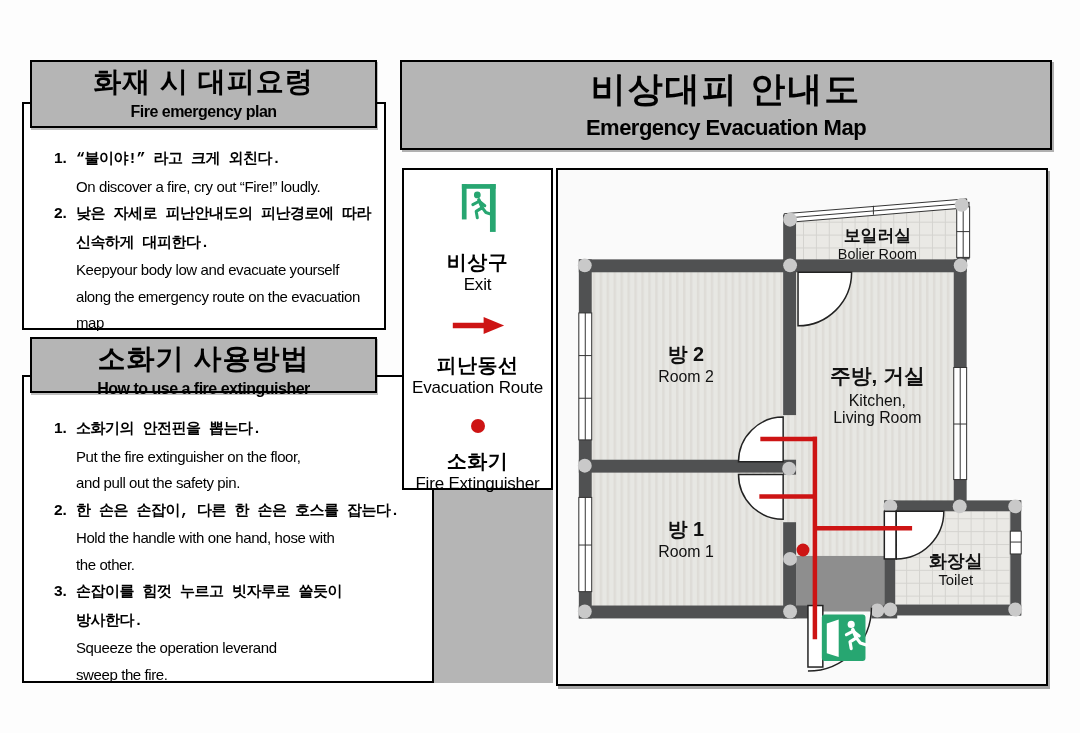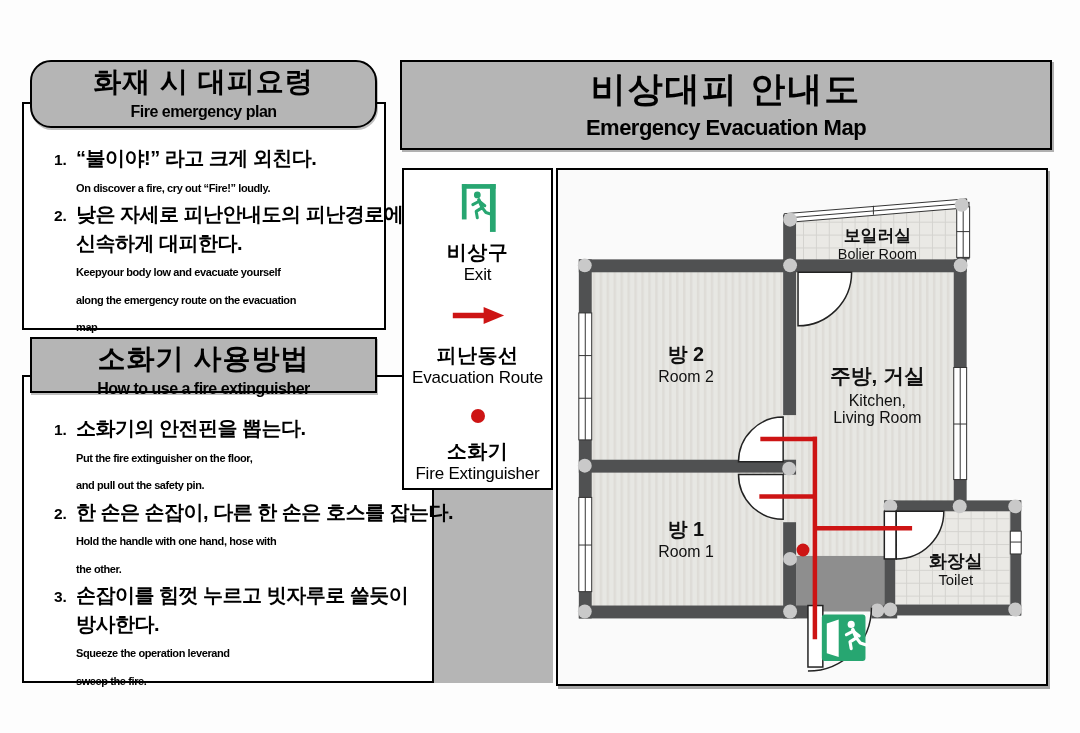--- a/index.html
+++ b/index.html
@@ -11,44 +11,44 @@
   
   .hdr {
     position:absolute; background:#b5b5b5; border:2px solid #000; z-index:3;
     text-align:center; box-shadow:1px 2px 0 rgba(0,0,0,0.25);
   }
   .hdr .h-ko { font-weight:bold; font-size:28px; line-height:36px; padding-top:2px; letter-spacing:1px; }
   .hdr .h-en { font-weight:bold; font-size:16px; line-height:24px; letter-spacing:-0.5px; }
   .bod {
     position:absolute; background:#fff; border:2px solid #000; z-index:1;
   }
-  .box1-hdr { left:30px; top:60px;  width:347px; height:68px;border-radius:21px; }
+  .box1-hdr { left:30px; top:60px;  width:347px; height:68px; }
   .box1-bod { left:22px; top:102px; width:364px; height:228px; padding:41px 6px 0 30px; }
   .box2-hdr { left:30px; top:337px; width:347px; height:56px; }
   .box2-bod { left:22px; top:375px; width:412px; height:308px; padding:38px 6px 0 30px; }
   .line { line-height:26.5px; white-space:nowrap; }
   .num  { display:inline-block; width:22px; font-weight:bold; font-size:15.5px; vertical-align:baseline; }
-  .txt.ko { font-weight:bold; font-size:20px; letter-spacing:-0.5px; }
-  .txt.en { font-weight:bold; font-size:11px; letter-spacing:-0.4px; }
+  .txt.ko { font-weight:bold; font-size:15px; letter-spacing:-0.5px;font-family:Liberation Mono, monospace; }
+  .txt.en { font-weight:normal; font-size:15px; letter-spacing:-0.4px; }
   
   .map-title {
     position:absolute; left:400px; top:60px; width:652px; height:90px;
     background:#b5b5b5; border:2px solid #000; text-align:center;
     box-shadow:2px 2px 0 rgba(0,0,0,0.3);
   }
   .map-title .t-ko { font-weight:bold; font-size:35px; line-height:46px; padding-top:4px; letter-spacing:2px; }
   .map-title .t-en { font-weight:bold; font-size:22px; line-height:32px; letter-spacing:-0.5px; }
   .legend {
     position:absolute; left:402px; top:168px; width:151px; height:322px;
     background:#fff; border:2px solid #000; text-align:center; z-index:2;
   }
   .legend .lg-ko { font-weight:bold; font-size:20px; line-height:25px; letter-spacing:0.5px; }
   .legend .lg-en { font-size:17px; line-height:19px; letter-spacing:-0.2px; }
   .legend .exit-ic { margin-top:12px; }
-  .legend .lbl-exit { margin-top:2px; }
+  .legend .lbl-exit { margin-top:12px; }
   .legend .arrow-ic { margin-top:22px; }
   .legend .lbl-route { margin-top:14px; }
   .legend .dot-ic { display:inline-block; width:14px; height:14px; border-radius:50%; margin-top:22px; }
   .legend .lbl-ext { margin-top:12px; }
   .legend-gray { position:absolute; left:402px; top:490px; width:151px; height:193px; background:#b5b5b5; }
   .map-panel {
     position:absolute; left:556px; top:168px; width:492px; height:518px;
     background:#fafafa; border:2px solid #000; box-shadow:2px 3px 0 rgba(0,0,0,0.35);
   }
   .map-panel svg { display:block; width:100%; height:100%; }

